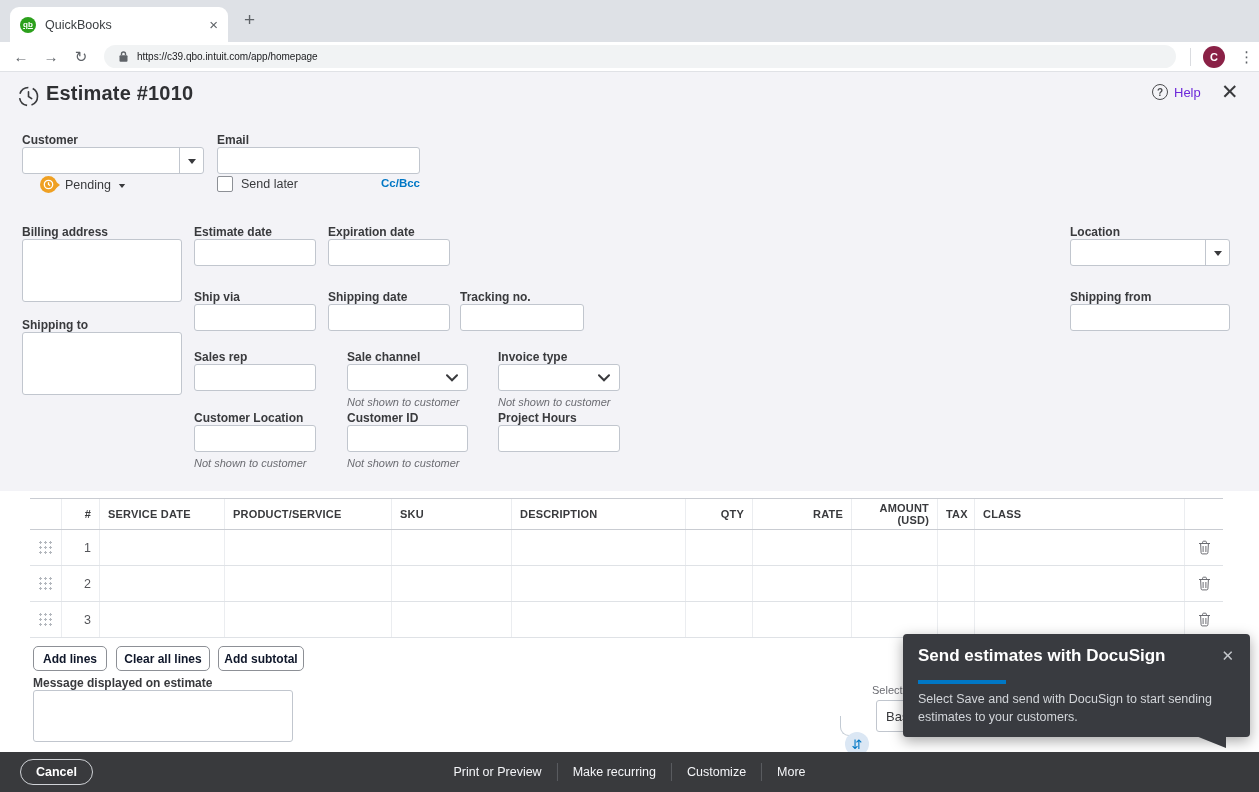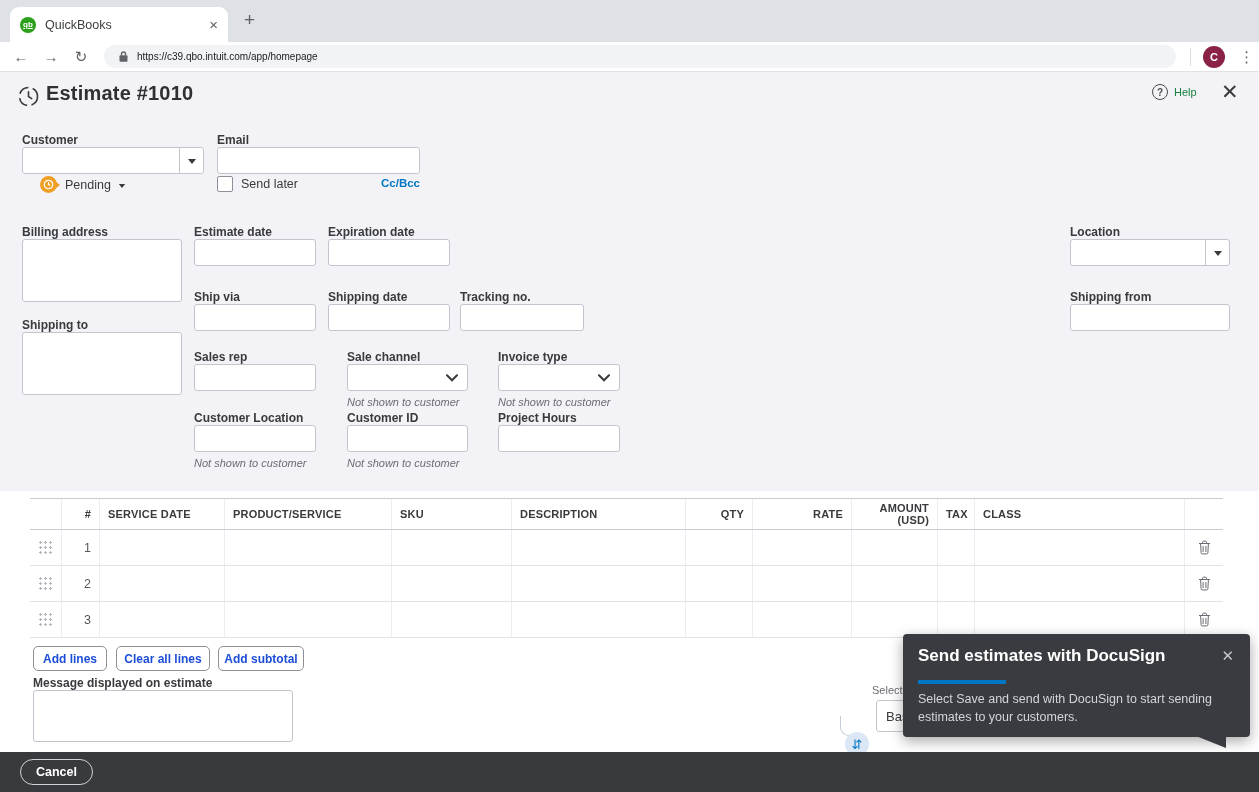--- a/index.html
+++ b/index.html
@@ -30,21 +30,21 @@
             display:flex; align-items:center; justify-content:center; margin-left:12px; }
   .kebab { font-size:15px; color:#5f6368; margin-left:14px; letter-spacing:0; }
 
   
   .graypane { left:0; top:72px; width:1259px; height:419px; background:#f3f3f7; }
   .page-title { left:46px; top:82px; font-size:20px; font-weight:800; letter-spacing:.2px; color:#2f3033; }
   .hist-icon { left:17px; top:85px; }
   .help-wrap { left:1152px; top:84px; display:flex; align-items:center; }
   .help-q { width:16px; height:16px; border:1.4px solid #4a4b4e; border-radius:50%; font-size:10px; font-weight:700;
             display:flex; align-items:center; justify-content:center; color:#4a4b4e; }
-  .help-txt { font-size:11px; margin-left:6px; color:#15803d; }
+  .help-txt { font-size:13px; margin-left:6px; color:#6d28d9; }
   .hdr-close { left:1221px; top:80px; font-size:21px; font-weight:300; color:#393a3d; }
 
   .label { font-size:12px; font-weight:700; color:#393a3d; white-space:nowrap; }
   .input { background:#fff; border:1px solid #c1c6ce; border-radius:3px; }
   .combo { background:#fff; border:1px solid #c1c6ce; border-radius:3px; display:flex; }
   .combo-body { flex:1; }
   .combo-caret { width:24px; border-left:1px solid #c1c6ce; display:flex; align-items:center; justify-content:center; }
   .tri-down { width:0; height:0; border:4px solid transparent; border-top:5px solid #393a3d; margin-top:5px; }
   .select { background:#fff; border:1px solid #c1c6ce; border-radius:3px; display:flex; align-items:center;
             justify-content:flex-end; padding-right:9px; }
@@ -71,21 +71,21 @@
   .ctr { justify-content:center; }
   .c-drag{width:32px}.c-num{width:38px}.c-date{width:125px}.c-prod{width:167px}.c-sku{width:120px}
   .c-desc{width:174px}.c-qty{width:67px}.c-rate{width:99px}.c-amt{width:86px}.c-tax{width:37px}
   .c-class{width:210px}.c-del{width:38px}
   .rownum { font-size:12.5px; color:#55565a; }
   .dots { width:15px; height:15px;
           background-image: radial-gradient(circle, #b3b7bd 1.2px, transparent 1.4px);
           background-size:5px 5px; background-position:0 0; }
 
   .btn-sec { height:25px; background:#fff; border:1px solid #8d9096; border-radius:5px; font-size:12px;
-             font-weight:700; color:#1d4ed8; display:flex; align-items:center; justify-content:center; }
+             font-weight:700; color:#0f172a; display:flex; align-items:center; justify-content:center; }
   textarea.box { resize:none; outline:none; }
 
   
   .popup { left:903px; top:634px; width:347px; height:103px; border-radius:4px;
            box-shadow:0 4px 14px rgba(0,0,0,.35); z-index:30; }
   .popup-title { position:absolute; left:15px; top:12px; font-size:17px; font-weight:700; color:#fff; }
   .popup-x { position:absolute; right:16px; top:13px; font-size:15px; color:#c4c7cb; }
   .popup-bar { position:absolute; left:15px; top:46px; width:88px; height:4px; }
   .popup-body { position:absolute; left:15px; top:56px; width:310px; font-size:12.5px; line-height:1.45; color:#d2d5d9; }
   .popup-tail { left:1196px; top:736px; width:30px; height:12px; z-index:30;
@@ -341,16 +341,25 @@
     <div class="popup-title">Send estimates with DocuSign</div>
     <div class="popup-x">✕</div>
     <div class="popup-bar" style="background:#0077c5"></div>
     <div class="popup-body">Select Save and send with DocuSign to start sending estimates to your customers.</div>
   </div>
   <div class="abs popup-tail" style="background:#393b40"></div>
 
   <div class="abs footer" style="background:#393a3d">
     <div class="pill" style="margin-left:20px">Cancel</div>
 
+    <div style="position:absolute; left:50%; transform:translateX(-50%); display:flex; align-items:center">
+      <span class="flink">Print or Preview</span>
+      <span class="fdiv"></span>
+      <span class="flink">Make recurring</span>
+      <span class="fdiv"></span>
+      <span class="flink">Customize</span>
+      <span class="fdiv"></span>
+      <span class="flink">More</span>
+    </div>
 
   </div>
 
 </div>
 
 </body></html>

